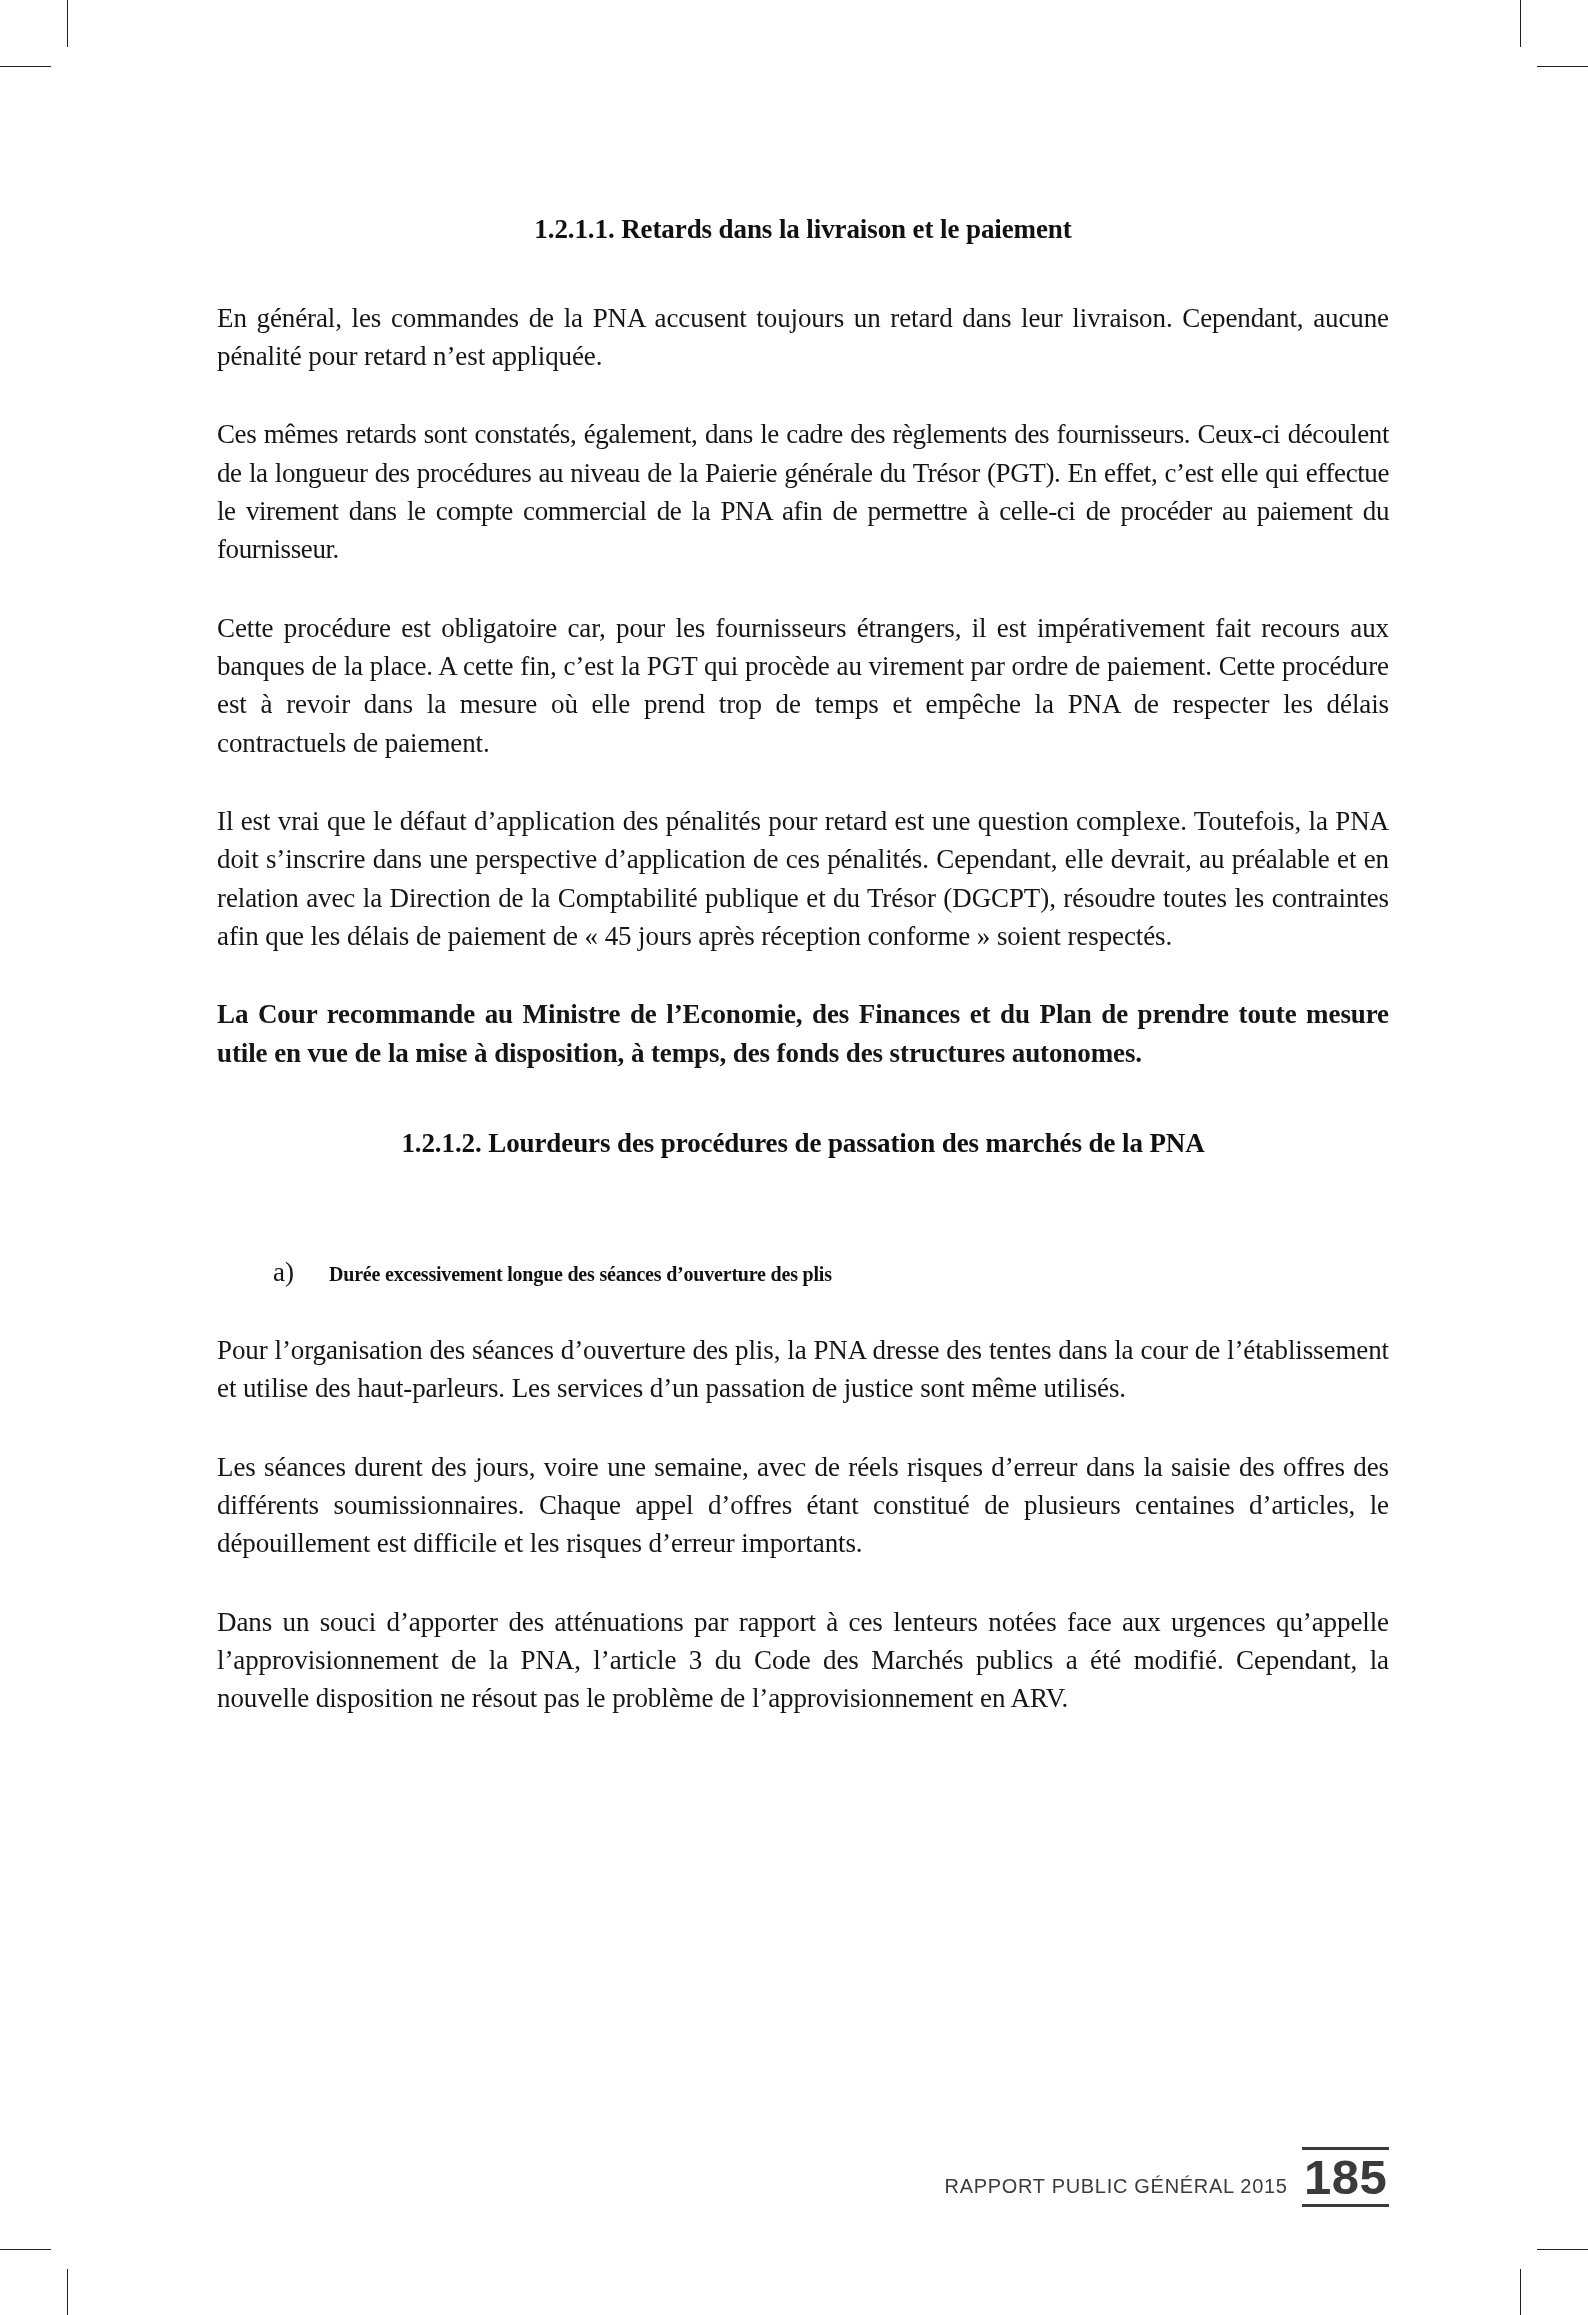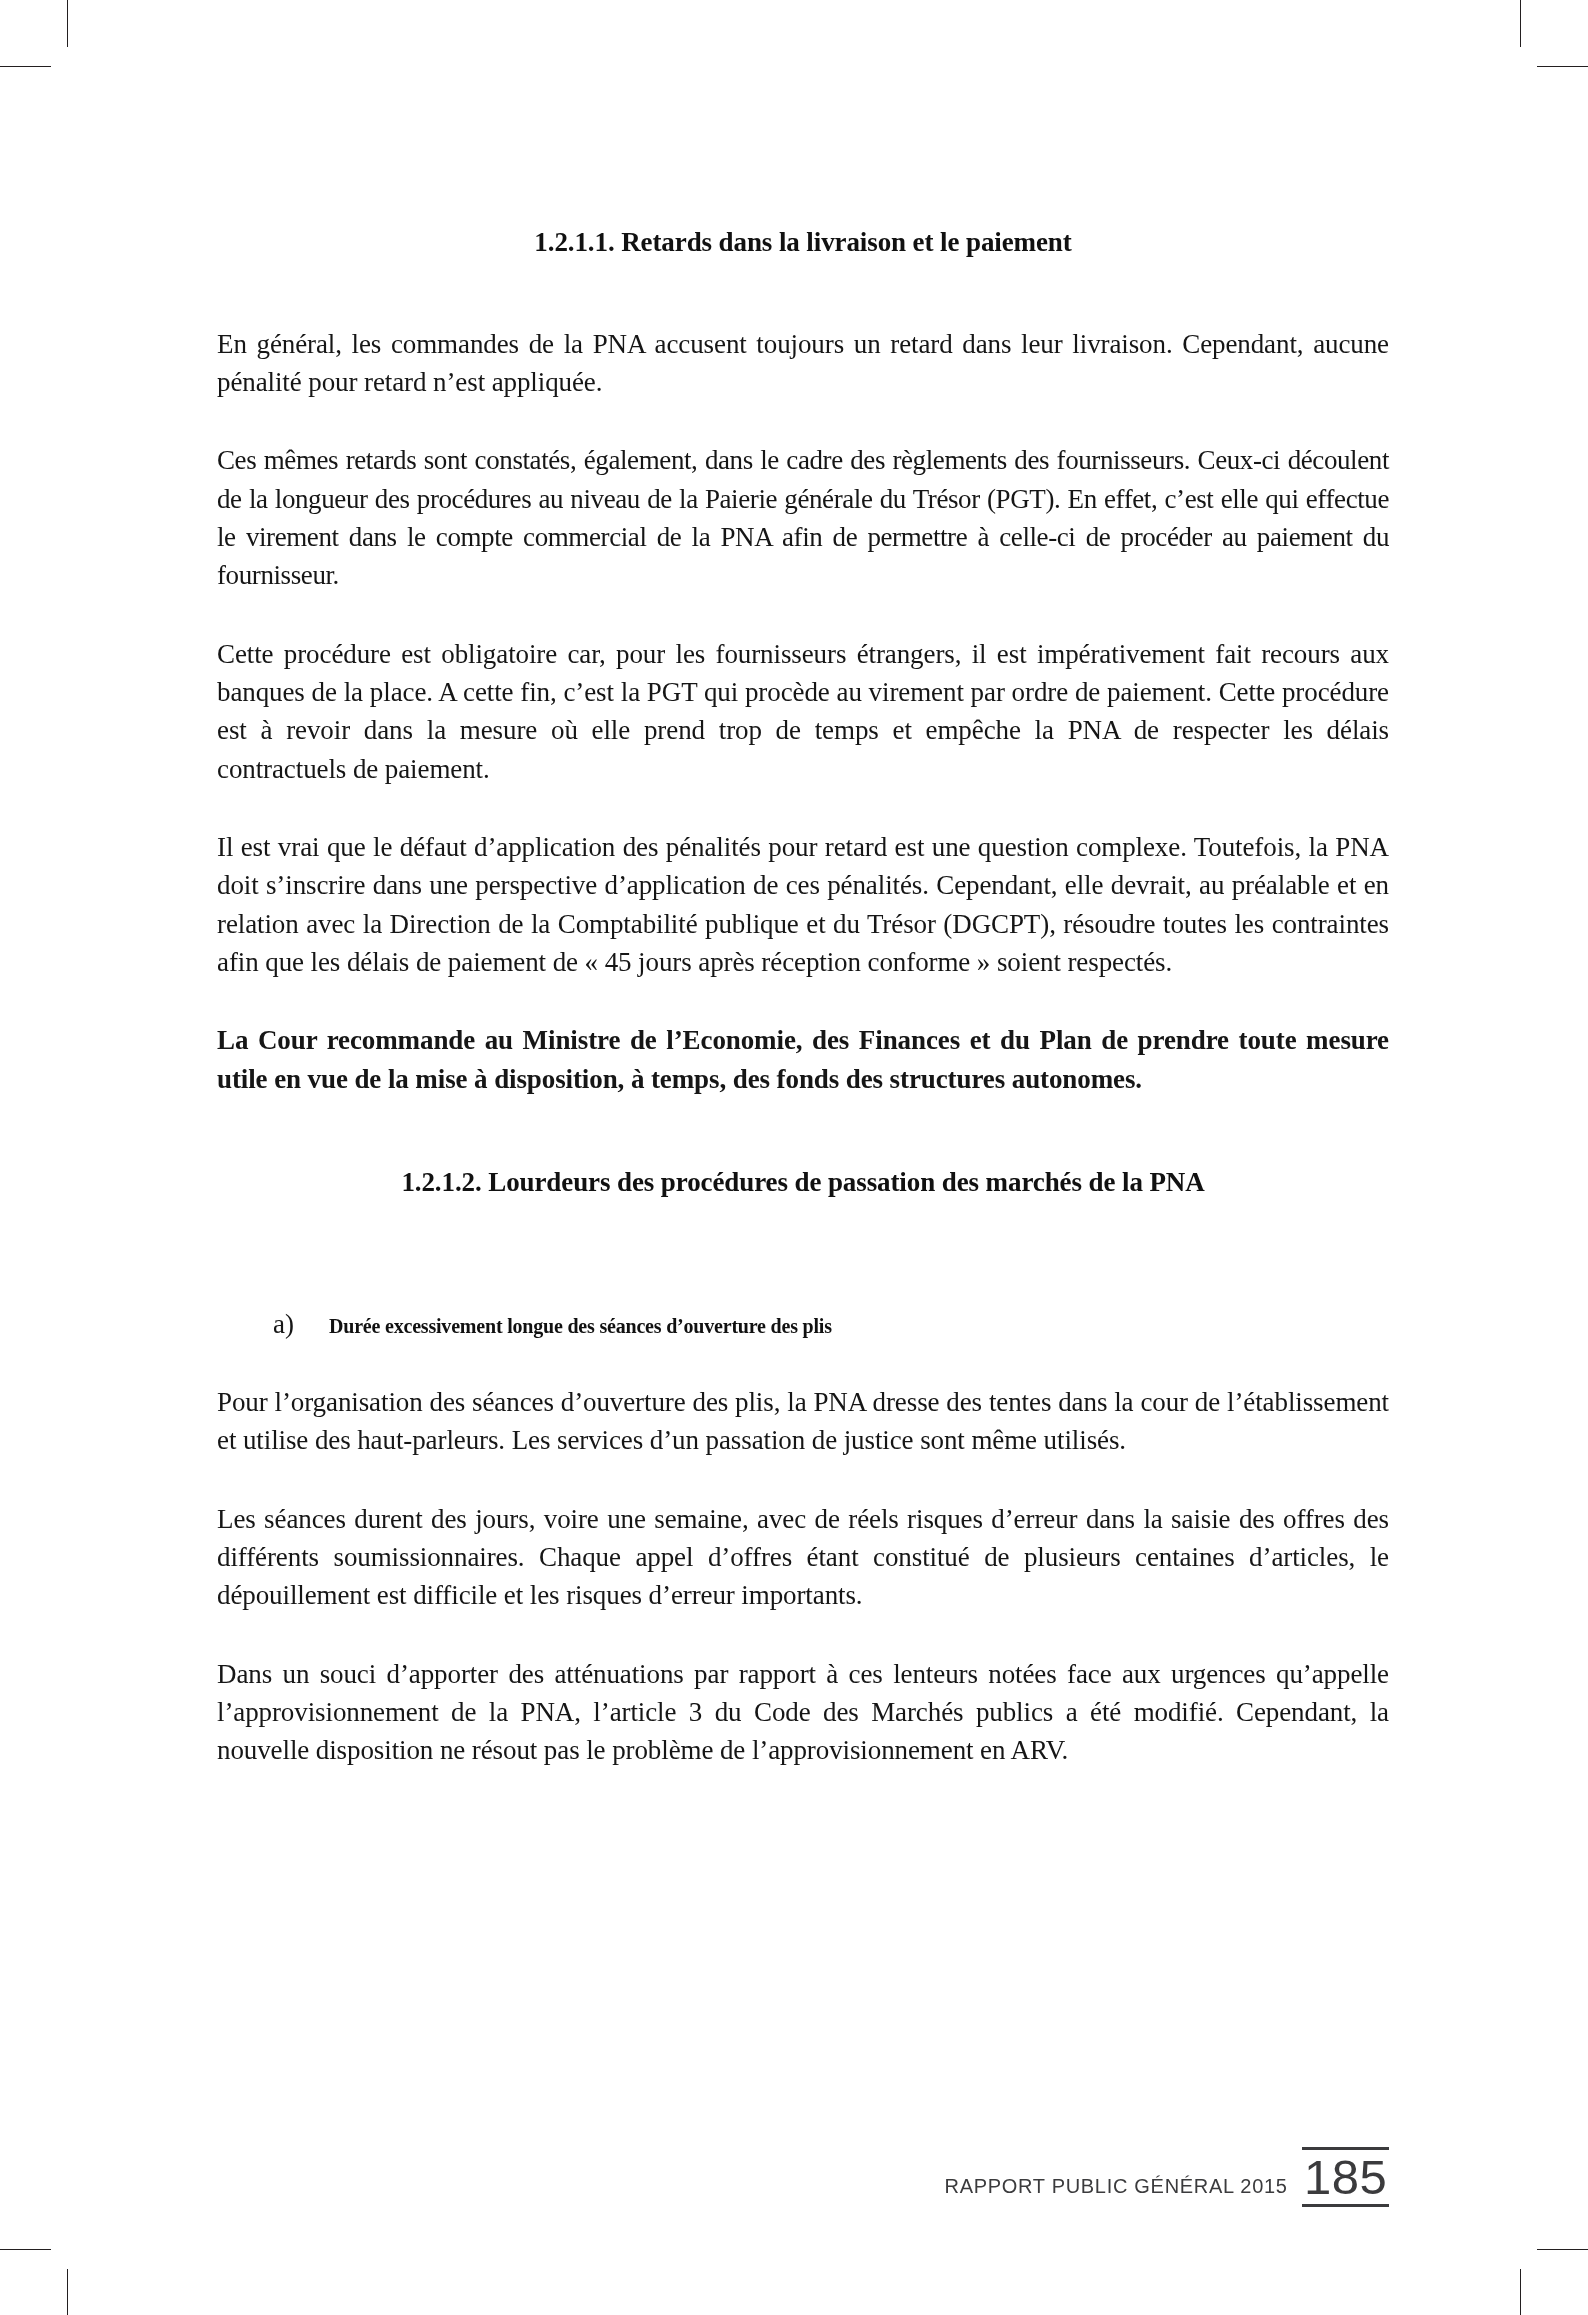--- a/index.html
+++ b/index.html
@@ -74,21 +74,21 @@
 
   
   .body {
     position: absolute;
     left: 0;
     top: 210px;
     width: 100%;
   }
 
   h2.section-heading {
-    margin: 16px;
+    margin: 3px;
     font-size: 27px;
     font-weight: bold;
     text-align: center;
     line-height: 1.25;
     letter-spacing: -0.1px;
     color: #111;
   }
 
   .h-gap-1 { height: 49px; }
 
@@ -160,21 +160,21 @@
     align-items: stretch;
   }
   .page-number-rule {
     height: 2.7px;
     background: #3b3b3d;
     width: 100%;
   }
   .page-number {
     font-family: "Liberation Sans", "DejaVu Sans", sans-serif;
     font-size: 49px;
-    font-weight: normal;
+    font-weight: bold;
     line-height: 1.02;
     letter-spacing: 0.5px;
     color: #3b3b3d;
     padding: 2.7px 1.8px 1.8px 1.8px;
     text-align: right;
   }
 </style>
 </head>
 <body>
 

